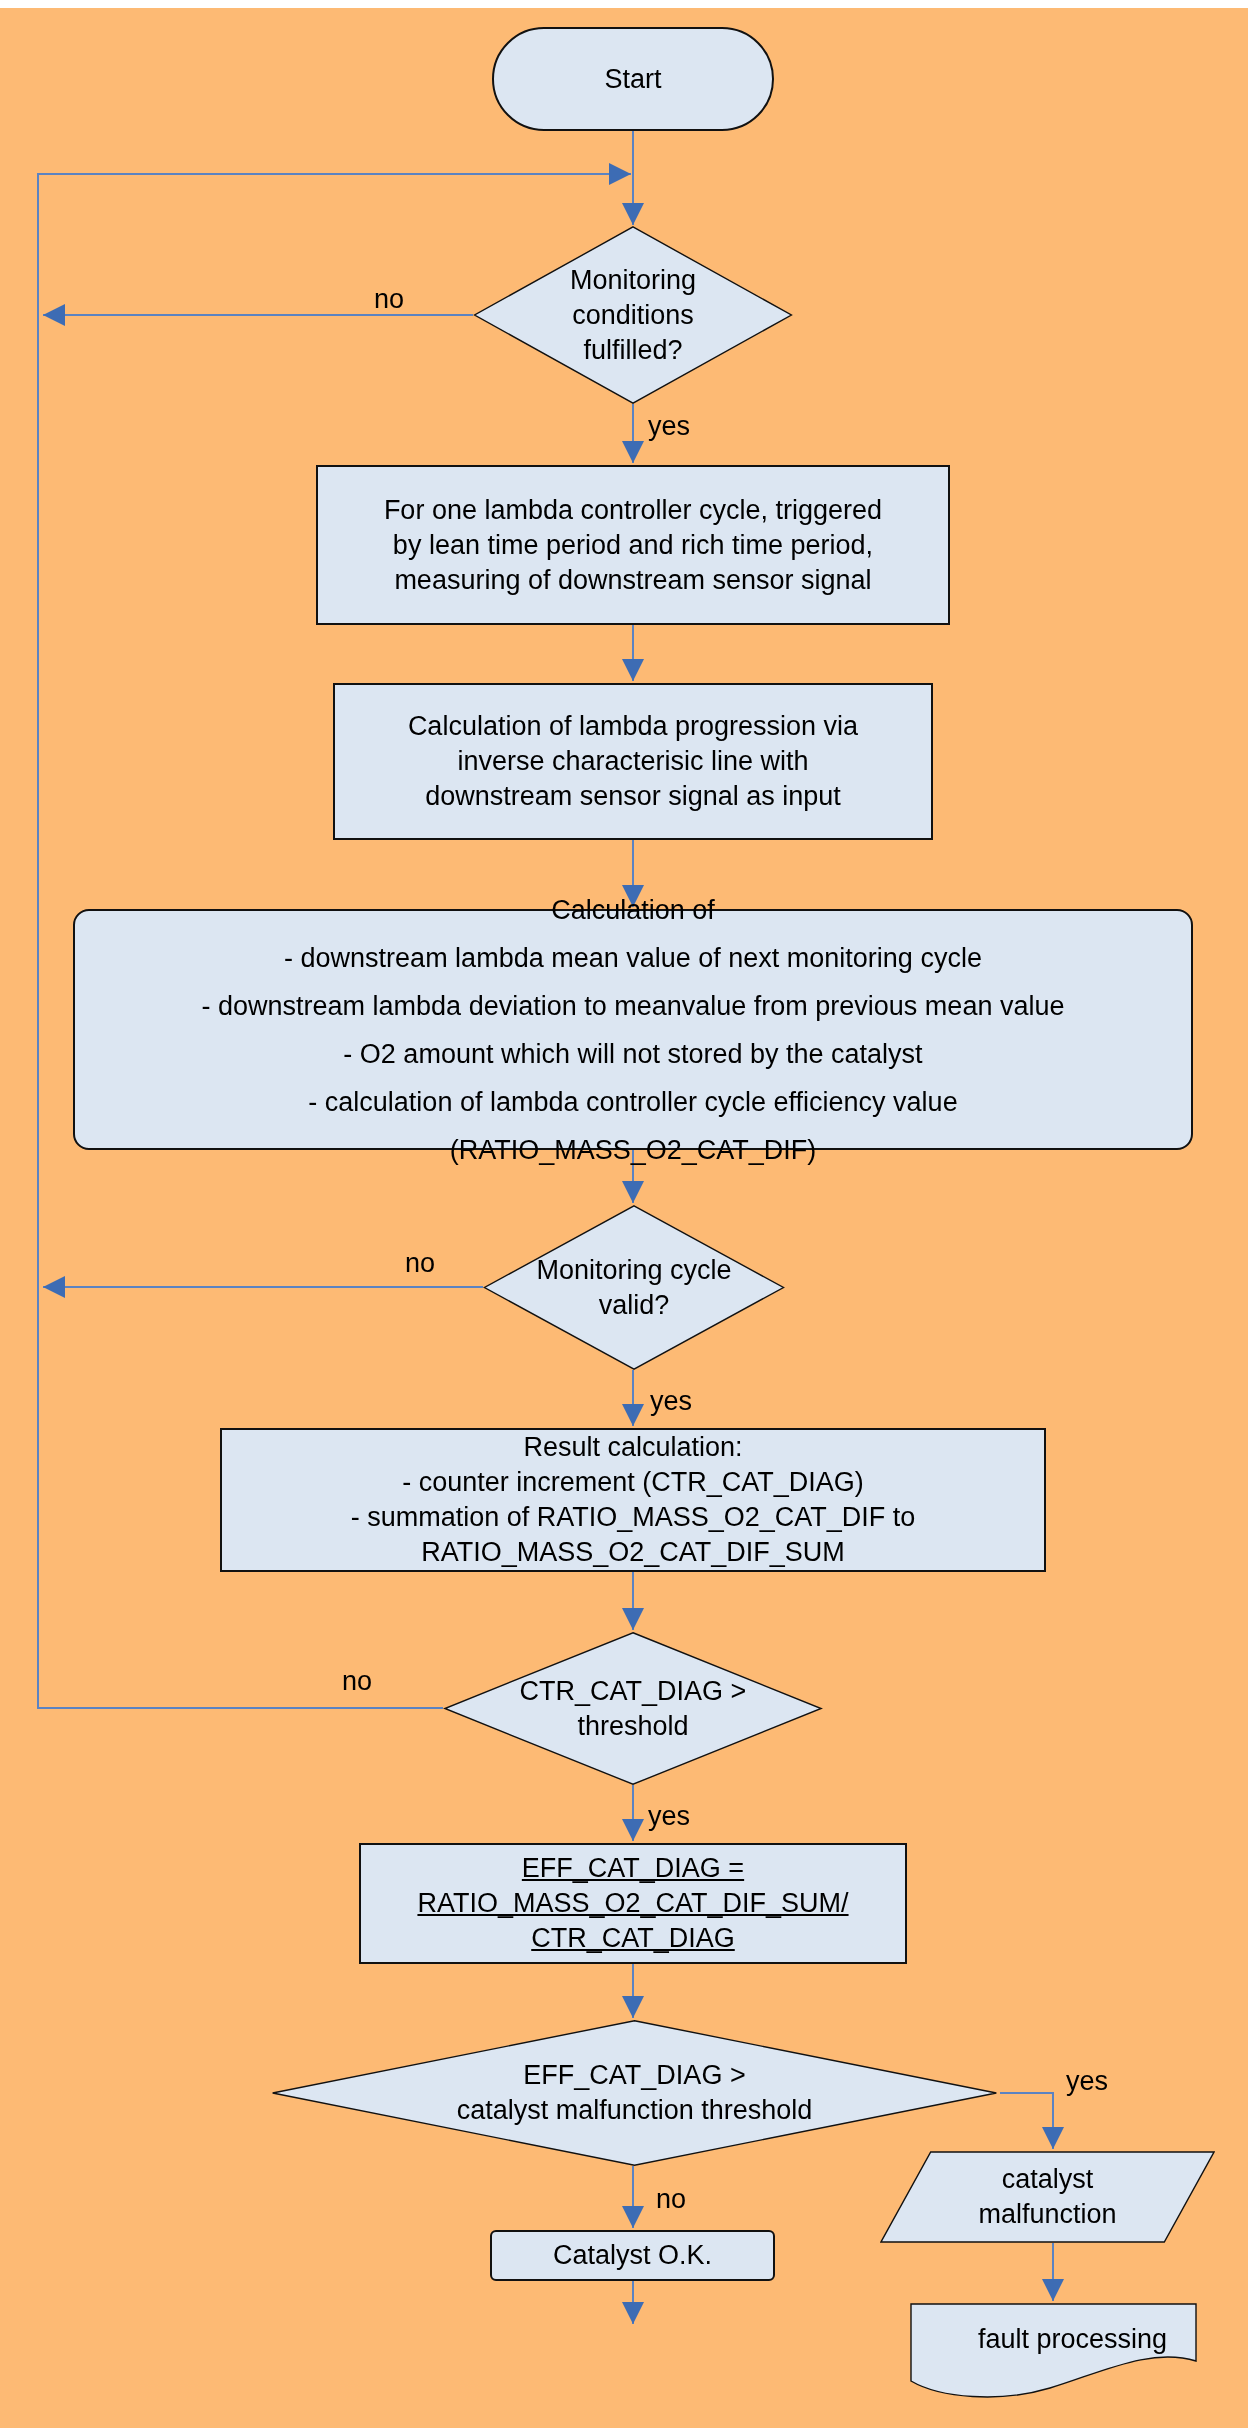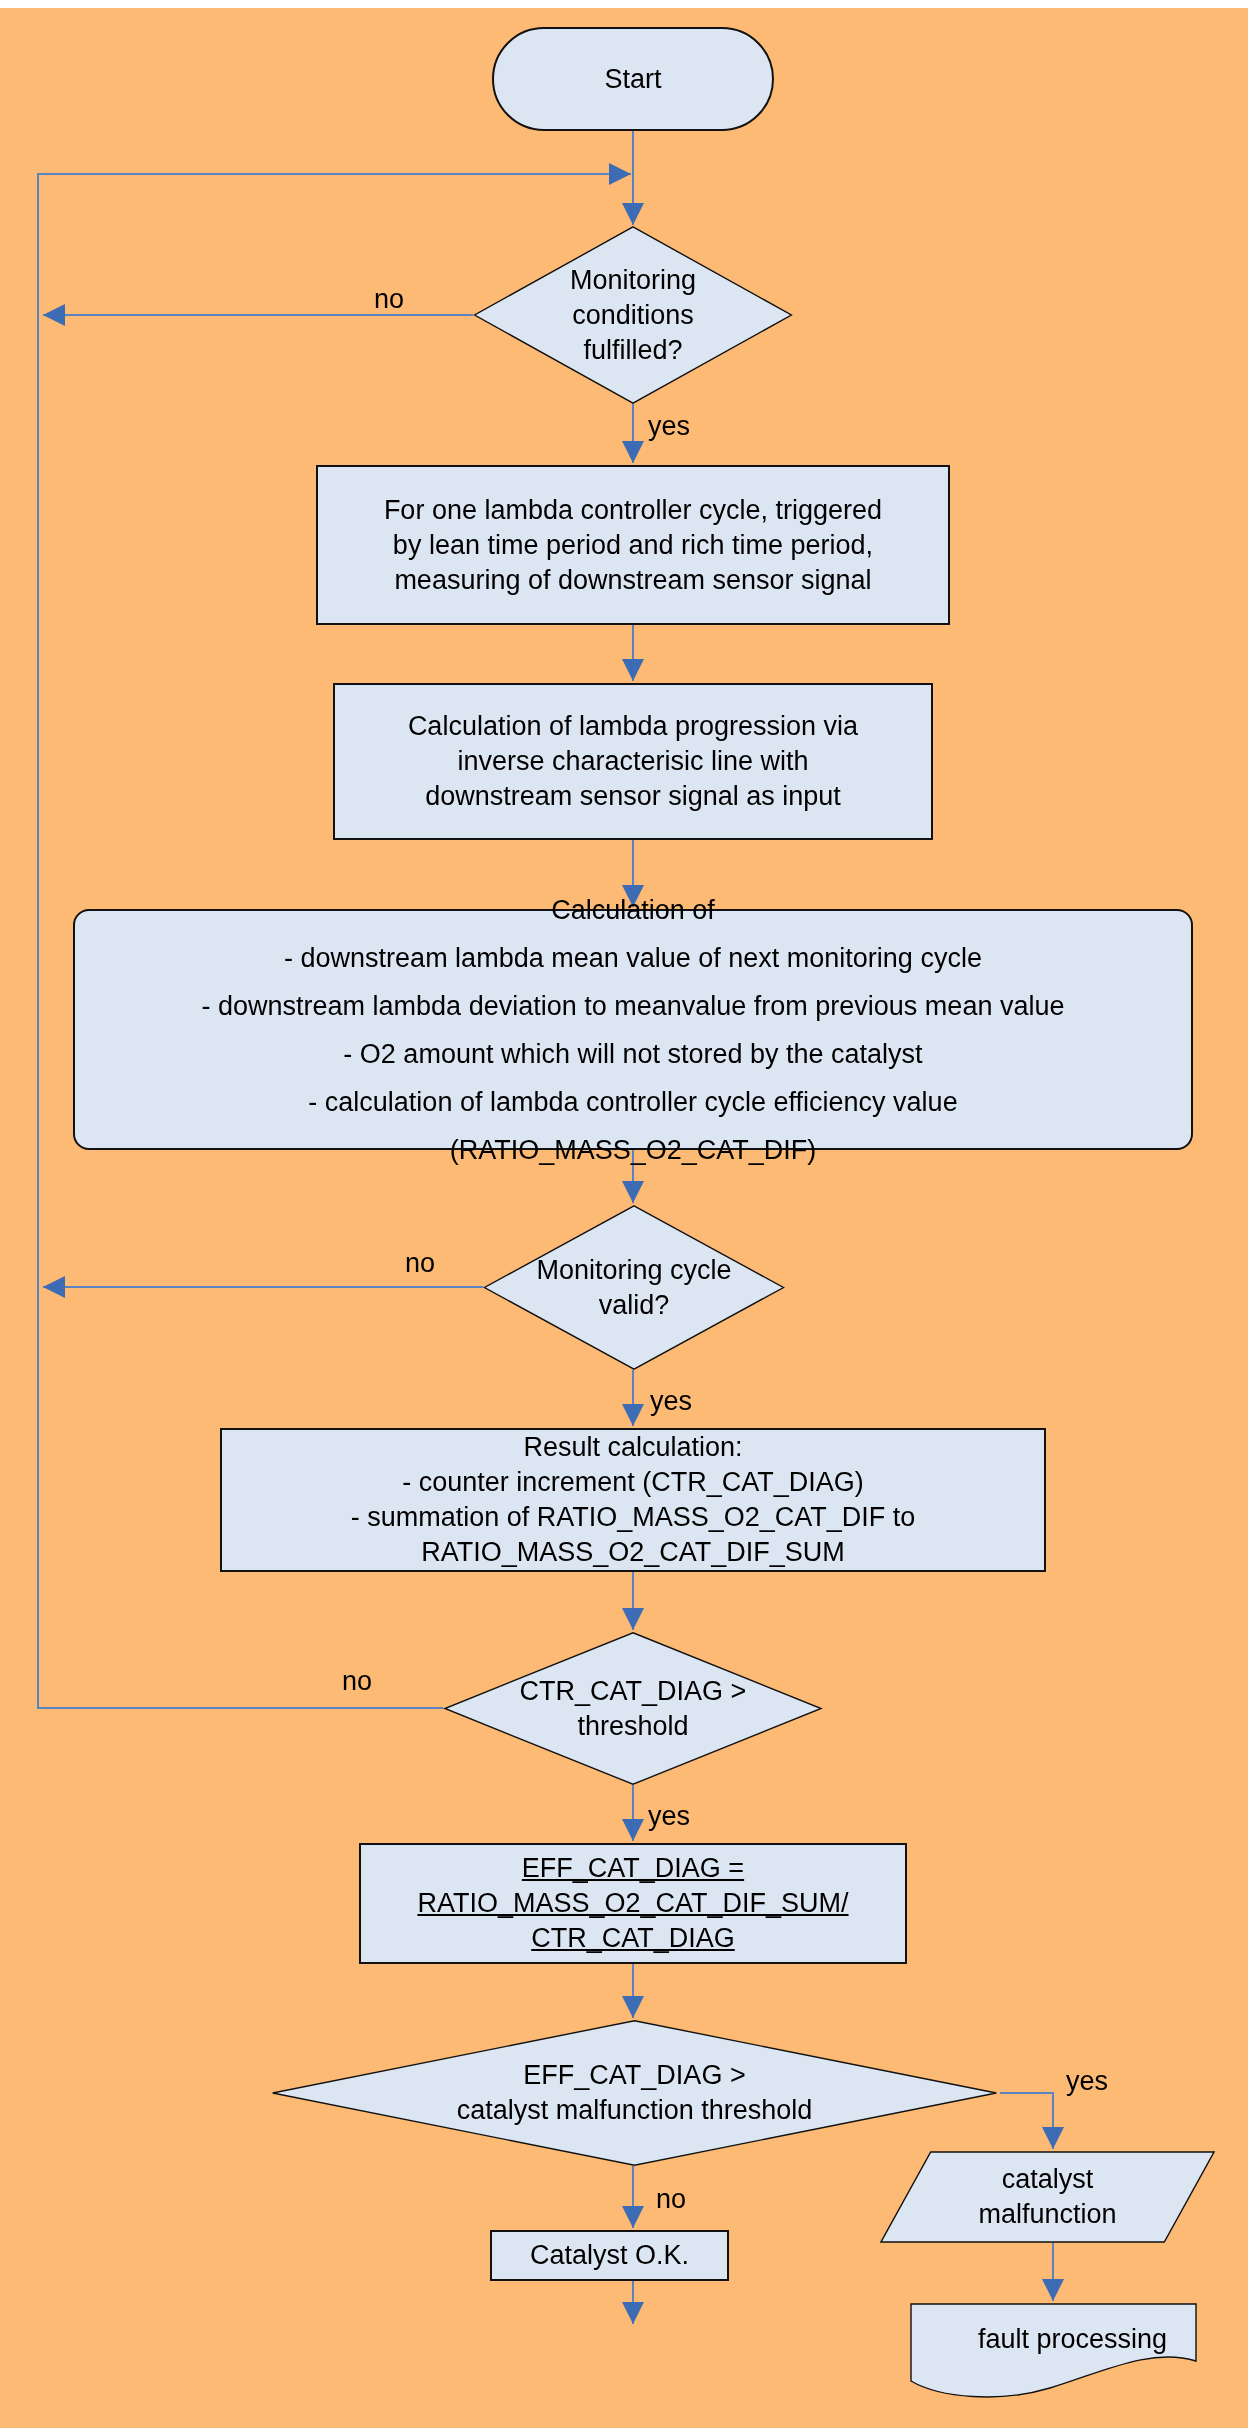--- a/index.html
+++ b/index.html
@@ -141,21 +141,21 @@
   </div>
 
   <div class="node svgshape" style="left:269px;top:2012px;width:731px;height:146px;">
     <svg viewBox="0 0 100 100" preserveAspectRatio="none">
       <polygon class="shapepoly" points="50,0.5 99.5,50 50,99.5 0.5,50"></polygon>
     </svg>
     <span class="lbl">EFF_CAT_DIAG &gt;
 catalyst malfunction threshold</span>
   </div>
 
-  <div class="node process" style="left:490px;top:2222px;width:239px;height:51px;">
+  <div class="node process" style="left:490px;top:2222px;width:285px;height:51px;border-radius:6px;">
     <span>Catalyst O.K.</span>
   </div>
 
 
   <div class="node svgshape" style="left:880px;top:2143px;width:335px;height:92px;">
     <svg viewBox="0 0 335 92" preserveAspectRatio="none">
       <polygon class="shapepoly" points="50.7,1 334,1 284.3,91 1,91"></polygon>
     </svg>
     <span class="lbl">catalyst
 malfunction</span>

